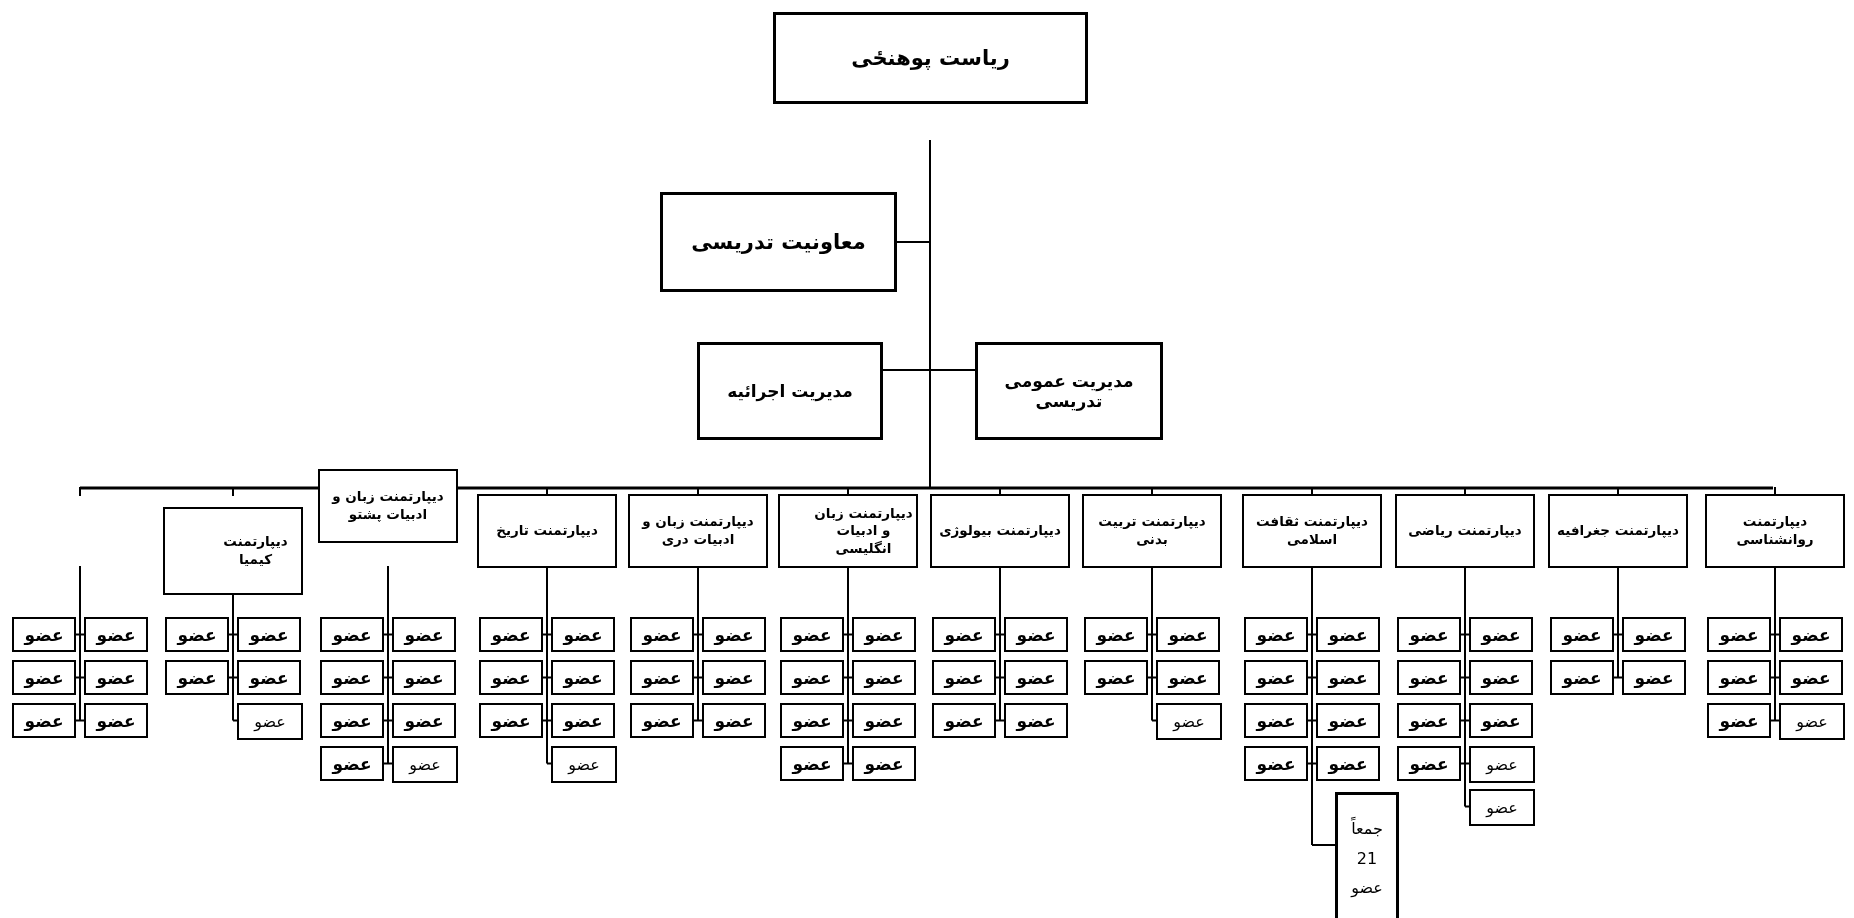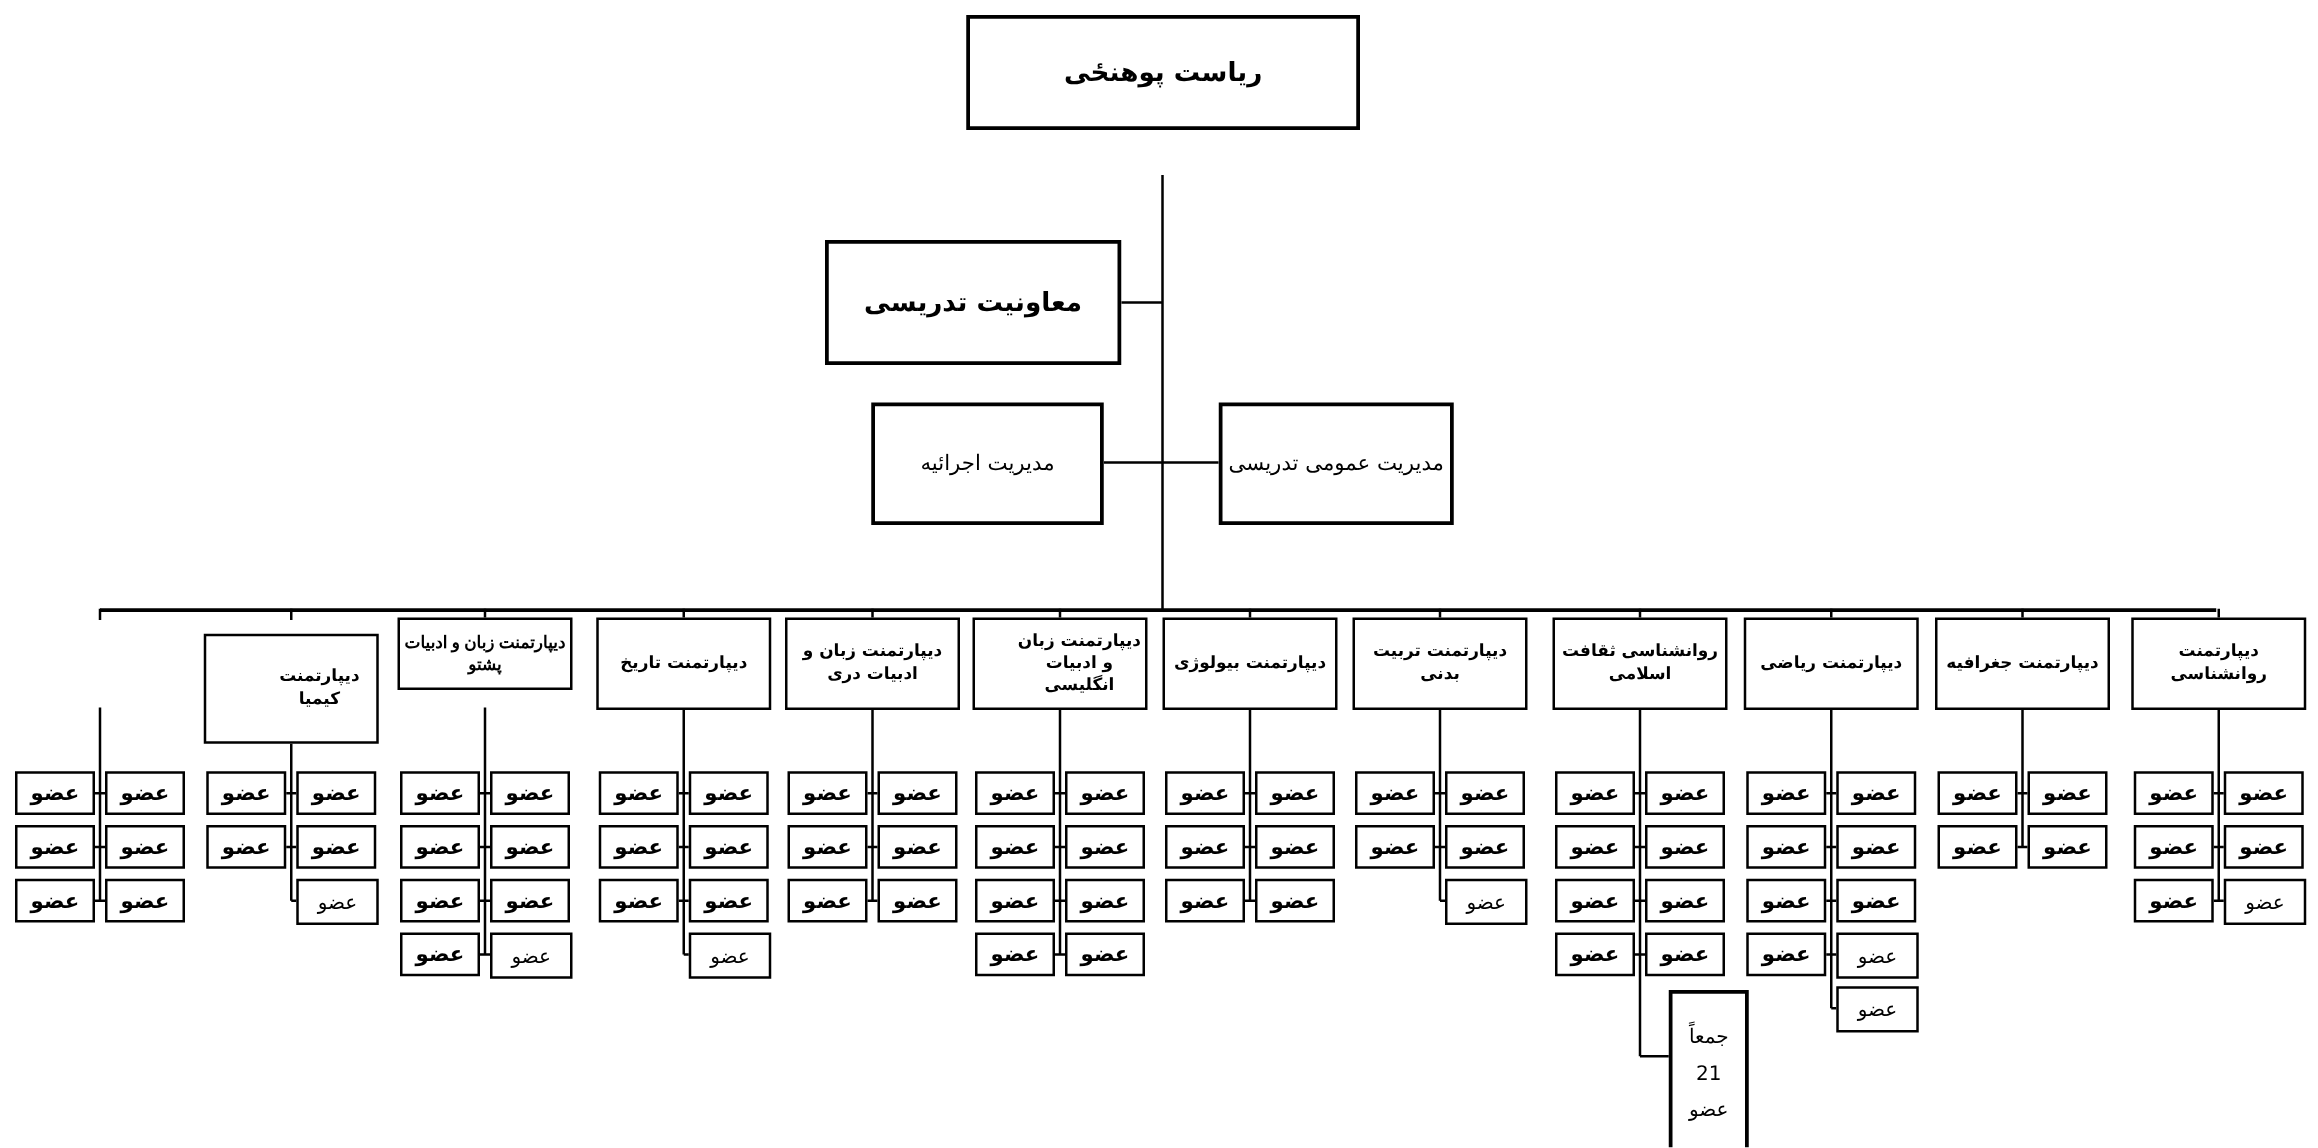--- a/index.html
+++ b/index.html
@@ -17,21 +17,21 @@
     background:#fff;
     border:2px solid #000;
     box-sizing:border-box;
     display:flex;
     align-items:center;
     justify-content:center;
     text-align:center;
     color:#000;
   }
   .top-box{border-width:3px;font-weight:bold;font-size:21px;}
-  .mid-box{border-width:3px;font-weight:normal;font-size:17px;}
+  .mid-box{border-width:3px;font-weight:bold;font-size:17px;margin-top:20px;}
   .dept{font-weight:bold;font-size:13.5px;line-height:1.3;padding:0 3px;}
   .member{font-weight:bold;font-size:17px;}
   .member.small{font-weight:normal;font-size:16px;}
   .total{
     font-weight:normal;font-size:16px;
     flex-direction:column;line-height:1.85;
     border-width:3px;
   }
 </style>
 </head>
@@ -57,21 +57,21 @@
     <div class="box member" style="left: 12px; top: 660px; width: 64px; height: 35px;">عضو</div>
     <div class="box member" style="left: 84px; top: 660px; width: 64px; height: 35px;">عضو</div>
     <div class="box member" style="left: 12px; top: 703px; width: 64px; height: 35px;">عضو</div>
     <div class="box member" style="left: 84px; top: 703px; width: 64px; height: 35px;">عضو</div>
     <div class="box dept" style="left: 163px; top: 507px; width: 140px; height: 88px; padding-left: 48px;">دیپارتمنت کیمیا</div>
     <div class="box member" style="left: 165px; top: 617px; width: 64px; height: 35px;">عضو</div>
     <div class="box member" style="left: 237px; top: 617px; width: 64px; height: 35px;">عضو</div>
     <div class="box member" style="left: 165px; top: 660px; width: 64px; height: 35px;">عضو</div>
     <div class="box member" style="left: 237px; top: 660px; width: 64px; height: 35px;">عضو</div>
     <div class="box member small" style="left: 237px; top: 703px; width: 66px; height: 37px;">عضو</div>
-    <div class="box dept" style="left: 318px; top: 494px; width: 140px; height: 58px; font-family: Liberation Serif, serif;">دیپارتمنت زبان و ادبیات پشتو</div>
+    <div class="box dept" style="left: 318px; top: 469px; width: 140px; height: 74px;">دیپارتمنت زبان و ادبیات پشتو</div>
     <div class="box member" style="left: 320px; top: 617px; width: 64px; height: 35px;">عضو</div>
     <div class="box member" style="left: 392px; top: 617px; width: 64px; height: 35px;">عضو</div>
     <div class="box member" style="left: 320px; top: 660px; width: 64px; height: 35px;">عضو</div>
     <div class="box member" style="left: 392px; top: 660px; width: 64px; height: 35px;">عضو</div>
     <div class="box member" style="left: 320px; top: 703px; width: 64px; height: 35px;">عضو</div>
     <div class="box member" style="left: 392px; top: 703px; width: 64px; height: 35px;">عضو</div>
     <div class="box member" style="left: 320px; top: 746px; width: 64px; height: 35px;">عضو</div>
     <div class="box member small" style="left: 392px; top: 746px; width: 66px; height: 37px;">عضو</div>
     <div class="box dept" style="left: 477px; top: 494px; width: 140px; height: 74px;">دیپارتمنت تاریخ</div>
     <div class="box member" style="left: 479px; top: 617px; width: 64px; height: 35px;">عضو</div>
@@ -103,21 +103,21 @@
     <div class="box member" style="left: 932px; top: 660px; width: 64px; height: 35px;">عضو</div>
     <div class="box member" style="left: 1004px; top: 660px; width: 64px; height: 35px;">عضو</div>
     <div class="box member" style="left: 932px; top: 703px; width: 64px; height: 35px;">عضو</div>
     <div class="box member" style="left: 1004px; top: 703px; width: 64px; height: 35px;">عضو</div>
     <div class="box dept" style="left: 1082px; top: 494px; width: 140px; height: 74px;">دیپارتمنت تربیت بدنی</div>
     <div class="box member" style="left: 1084px; top: 617px; width: 64px; height: 35px;">عضو</div>
     <div class="box member" style="left: 1156px; top: 617px; width: 64px; height: 35px;">عضو</div>
     <div class="box member" style="left: 1084px; top: 660px; width: 64px; height: 35px;">عضو</div>
     <div class="box member" style="left: 1156px; top: 660px; width: 64px; height: 35px;">عضو</div>
     <div class="box member small" style="left: 1156px; top: 703px; width: 66px; height: 37px;">عضو</div>
-    <div class="box dept" style="left: 1242px; top: 494px; width: 140px; height: 74px;">روانشناسی ثقافت اسلامی</div>
+    <div class="box dept" style="left: 1242px; top: 494px; width: 140px; height: 74px;">دیپارتمنت ثقافت اسلامی</div>
     <div class="box member" style="left: 1244px; top: 617px; width: 64px; height: 35px;">عضو</div>
     <div class="box member" style="left: 1316px; top: 617px; width: 64px; height: 35px;">عضو</div>
     <div class="box member" style="left: 1244px; top: 660px; width: 64px; height: 35px;">عضو</div>
     <div class="box member" style="left: 1316px; top: 660px; width: 64px; height: 35px;">عضو</div>
     <div class="box member" style="left: 1244px; top: 703px; width: 64px; height: 35px;">عضو</div>
     <div class="box member" style="left: 1316px; top: 703px; width: 64px; height: 35px;">عضو</div>
     <div class="box member" style="left: 1244px; top: 746px; width: 64px; height: 35px;">عضو</div>
     <div class="box member" style="left: 1316px; top: 746px; width: 64px; height: 35px;">عضو</div>
     <div class="box total" style="left: 1335px; top: 792px; width: 64px; height: 133px;">
       <span>جمعاً</span>

